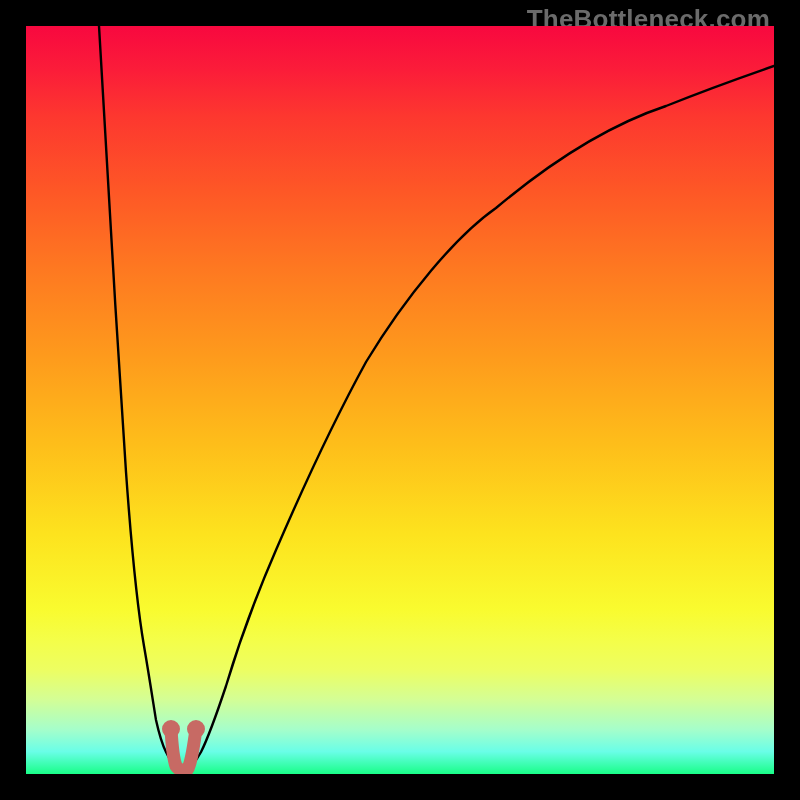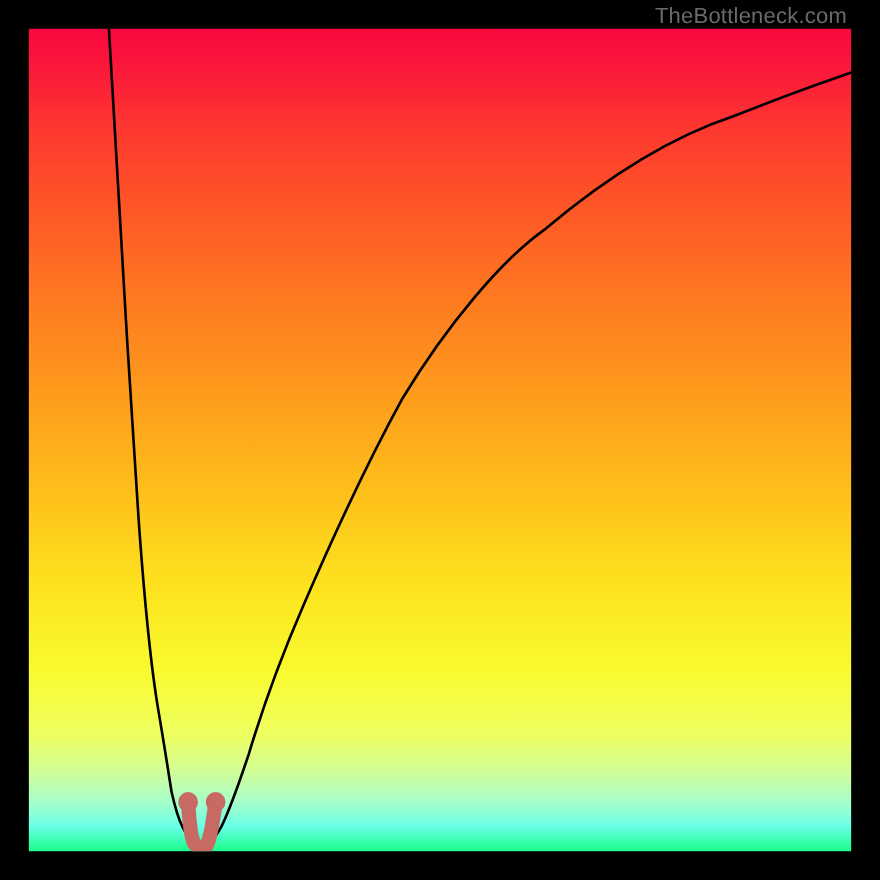--- a/index.html
+++ b/index.html
@@ -43,22 +43,22 @@
       #d4fe95 90%,
       #a6feca 94%,
       #6afee7 97%,
       #19fe88 100%
     );
   }
   .attribution {
     position: absolute;
     top: 4px;
     right: 30px;
-    font-size: 20px;
-    font-weight: 400;
+    font-size: 26px;
+    font-weight: 700;
     color: #6b6b6b;
     letter-spacing: 0.2px;
     user-select: none;
   }
   svg.curves {
     position: absolute;
     inset: 0;
   }
 </style>
 </head>

